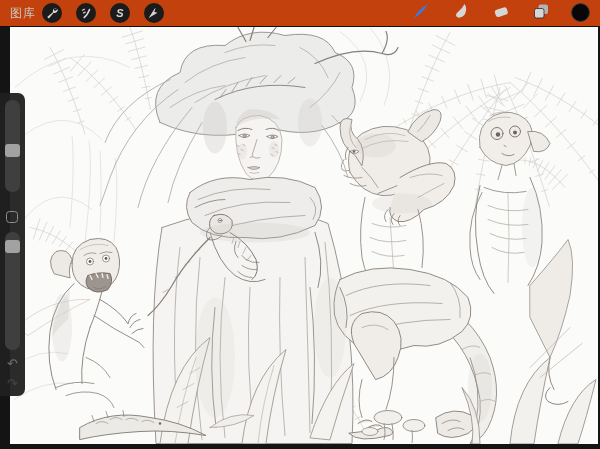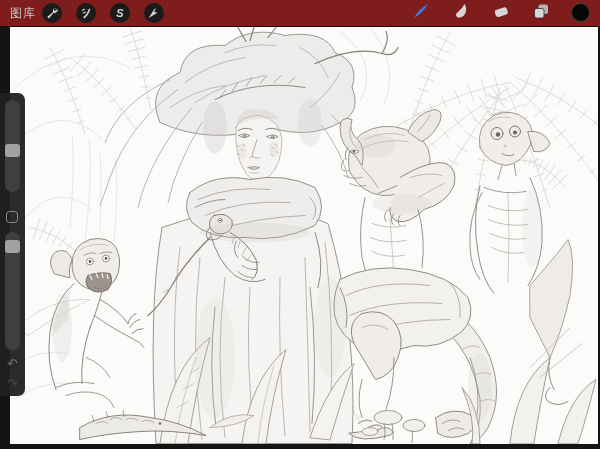--- a/index.html
+++ b/index.html
@@ -4,21 +4,21 @@
 <style>
   html,body{margin:0;padding:0;}
   body{
     width:600px;height:449px;position:relative;overflow:hidden;
     background:#141414;font-family:"Liberation Sans",sans-serif;
     -webkit-font-smoothing:antialiased;
   }
   
   .toolbar{
     position:absolute;left:0;top:0;width:600px;height:26px;
-    background:#7f1d1d;border-bottom:1px solid #101010;z-index:30;
+    background:#c2410c;border-bottom:1px solid #101010;z-index:30;
   }
   .gallery-label{
     position:absolute;left:10px;top:0;height:26px;line-height:26px;
     color:#c9c9c9;font-size:12px;letter-spacing:1px;
   }
   .tool-circle{
     position:absolute;top:3px;width:20px;height:20px;border-radius:50%;
     background:#1b1b1b;display:flex;align-items:center;justify-content:center;
   }
   .tool-circle svg{display:block;}

